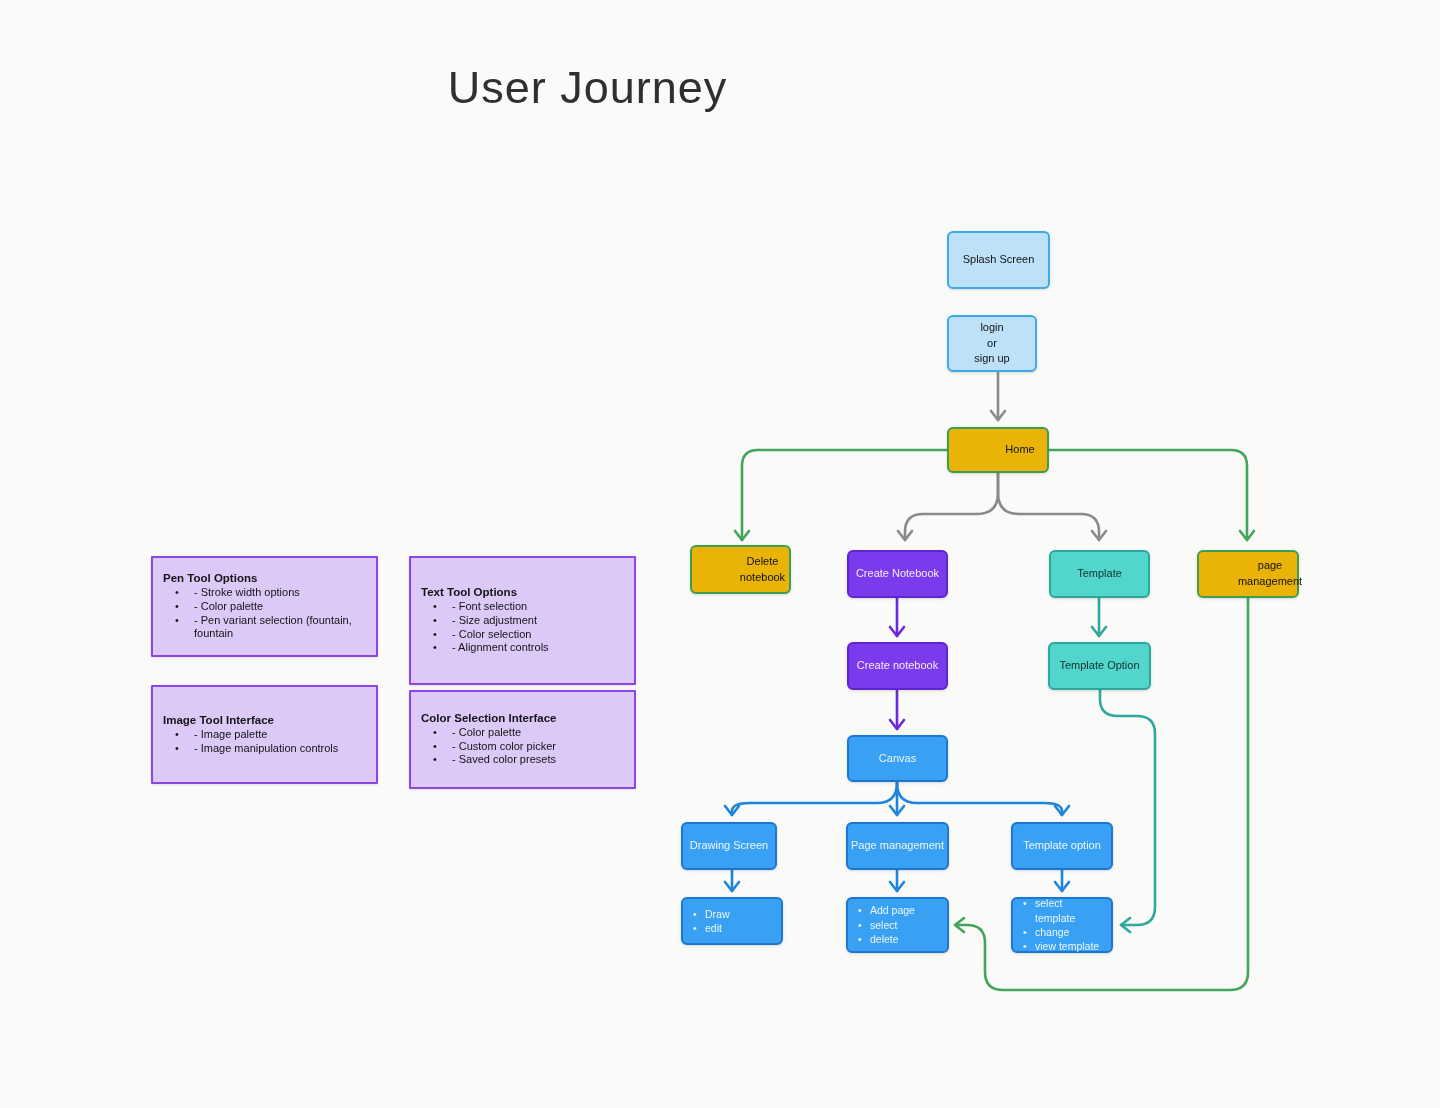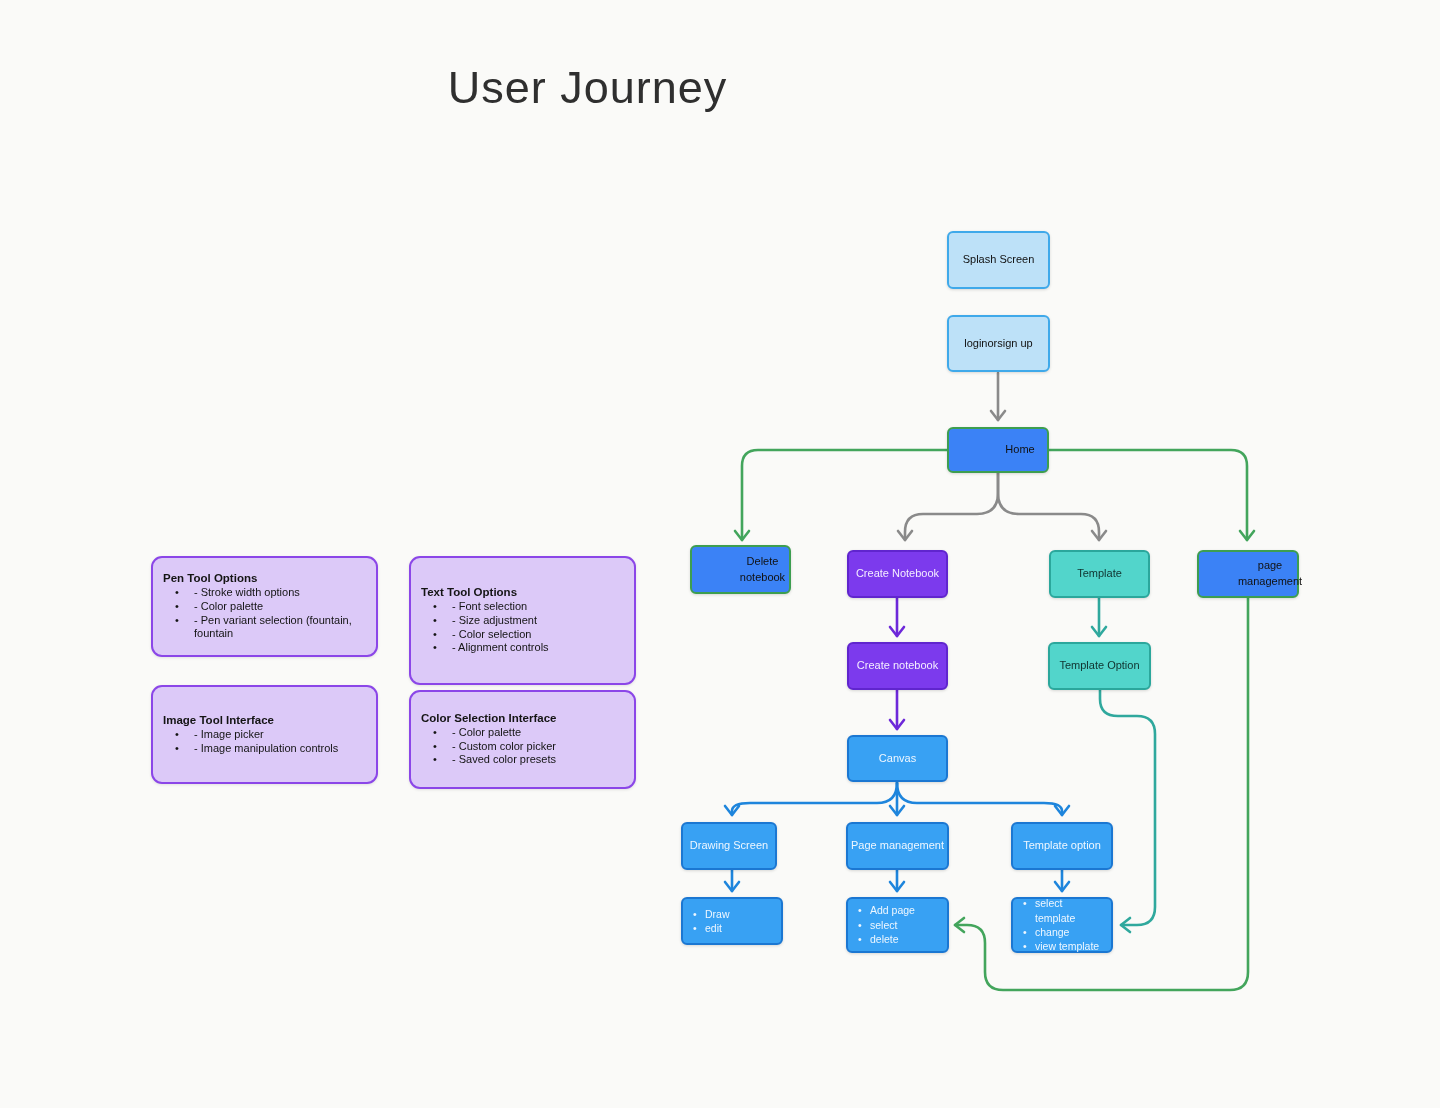--- a/index.html
+++ b/index.html
@@ -18,31 +18,31 @@
   svg.connectors{position:absolute;left:0;top:0;pointer-events:none;}
   
   .node{
     position:absolute;box-sizing:border-box;border-radius:6px;
     display:flex;align-items:center;justify-content:center;text-align:center;
     font-size:11px;color:#111;border:2px solid transparent;
     box-shadow:0 1px 3px rgba(0,0,0,.14);
     line-height:1.45;
   }
   .node.lightblue{background:#bde1f8;border-color:#3fa9ea;}
-  .node.green{background:#3b82f6;border-color:#3d9e50;padding-left:44px;}
+  .node.green{background:#eab308;border-color:#3d9e50;padding-left:44px;}
   .node.purple{background:#7c3aed;border-color:#6025ce;color:#f4edff;}
   .node.teal{background:#52d5cb;border-color:#2ba79c;color:#10332f;}
   .node.blue{background:#38a1f3;border-color:#1b77d2;color:#eef7ff;}
   .node.list-node{justify-content:flex-start;text-align:left;padding:6px 8px;}
   .node ul{list-style:none;margin:0;padding:0;}
   .node ul li{position:relative;padding-left:14px;font-size:10.5px;line-height:1.38;}
   .node ul li::before{content:"•";position:absolute;left:2px;}
   
   .note{
-    position:absolute;box-sizing:border-box;border-radius:11px;
+    position:absolute;box-sizing:border-box;border-radius:1px;
     background:#dcc9f8;border:2px solid #8b46e8;
     box-shadow:0 1px 3px rgba(0,0,0,.10);
     display:flex;flex-direction:column;justify-content:center;
     padding:8px 10px;color:#141414;
   }
   .note .note-title{font-weight:bold;font-size:11.5px;margin-bottom:2px;}
   .note ul{list-style:none;margin:0;padding:0;}
   .note ul li{position:relative;padding-left:31px;font-size:11px;line-height:1.26;}
   .note ul li::before{content:"•";position:absolute;left:12px;font-size:11px;}
 </style>
@@ -117,39 +117,39 @@
     <li>- Font selection</li>
     <li>- Size adjustment</li>
     <li>- Color selection</li>
     <li>- Alignment controls</li>
   </ul>
 </div>
 
 <div class="note" style="left:151px;top:685px;width:227px;height:99px;">
   <div class="note-title">Image Tool Interface</div>
   <ul>
-    <li>- Image picker</li>
+    <li>- Image palette</li>
     <li>- Image manipulation controls</li>
   </ul>
 </div>
 
 <div class="note" style="left:409px;top:690px;width:227px;height:99px;">
   <div class="note-title">Color Selection Interface</div>
   <ul>
     <li>- Color palette</li>
     <li>- Custom color picker</li>
     <li>- Saved color presets</li>
   </ul>
 </div>
 
 <div class="node lightblue" style="left:947px;top:231px;width:103px;height:58px;">
   <span>Splash Screen</span>
 </div>
 
-<div class="node lightblue" style="left:947px;top:315px;width:103px;height:57px;flex-direction:row;">
+<div class="node lightblue" style="left:947px;top:315px;width:90px;height:57px;flex-direction:column;">
   <span>login</span>
   <span>or</span>
   <span>sign up</span>
 </div>
 
 <div class="node green" style="left:947px;top:427px;width:102px;height:46px;">
   <span>Home</span>
 </div>
 
 <div class="node green" style="left:690px;top:545px;width:101px;height:49px;">

